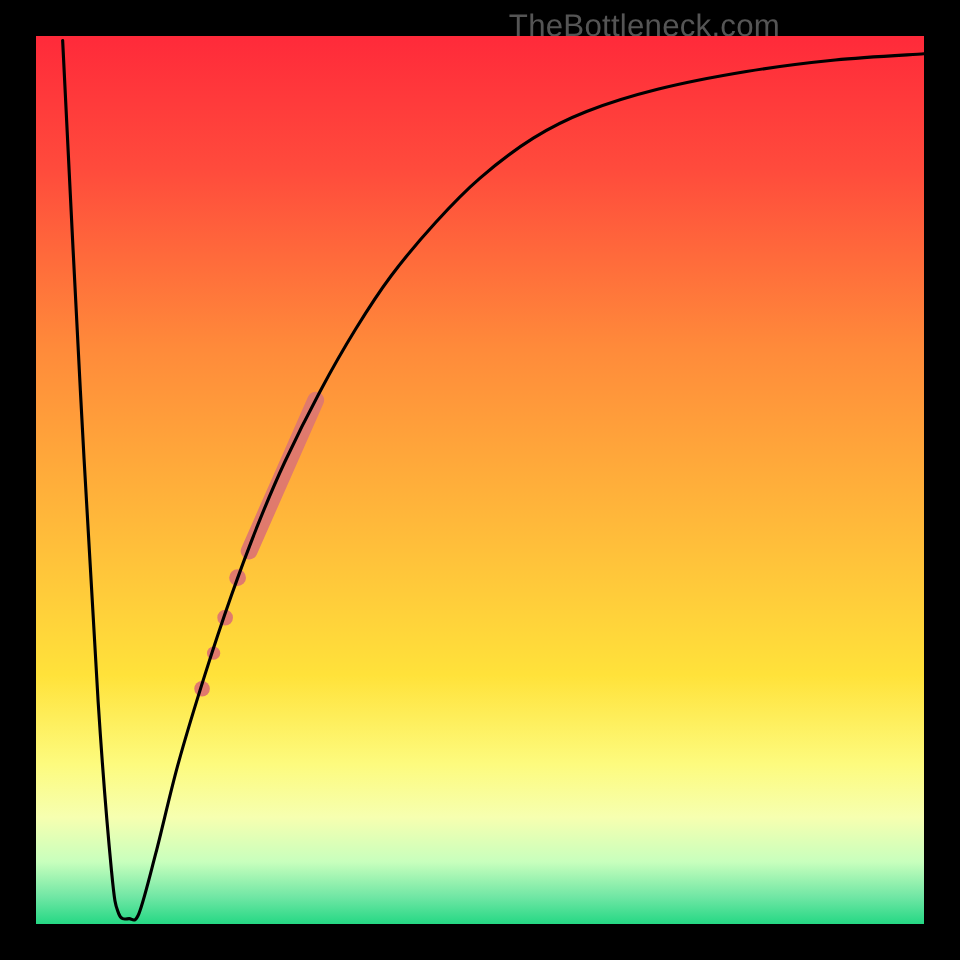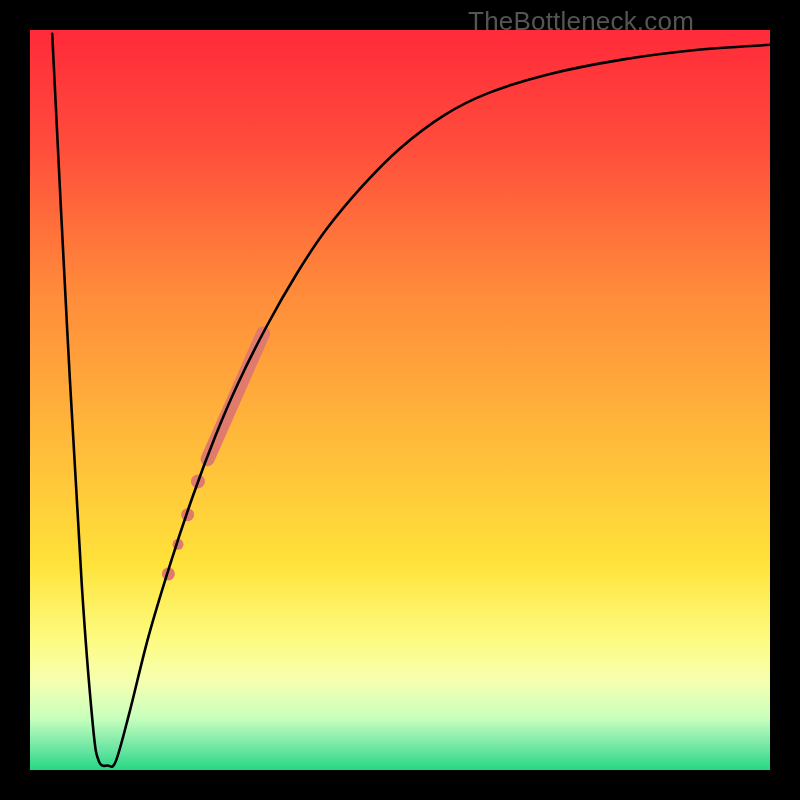--- a/index.html
+++ b/index.html
@@ -9,21 +9,20 @@
     height: 800px;
     overflow: hidden;
     background: #000;
     font-family: Arial, Helvetica, sans-serif;
   }
   .frame {
     position: relative;
     width: 668px;
     height: 800px;
     background: #000;
-    padding-left: 44px;
   }
   .source-label {
     position: absolute;
     top: 6px;
     right: 18px;
     color: #555;
     font-size: 26px;
     font-weight: 400;
     letter-spacing: 0.2px;
   }

